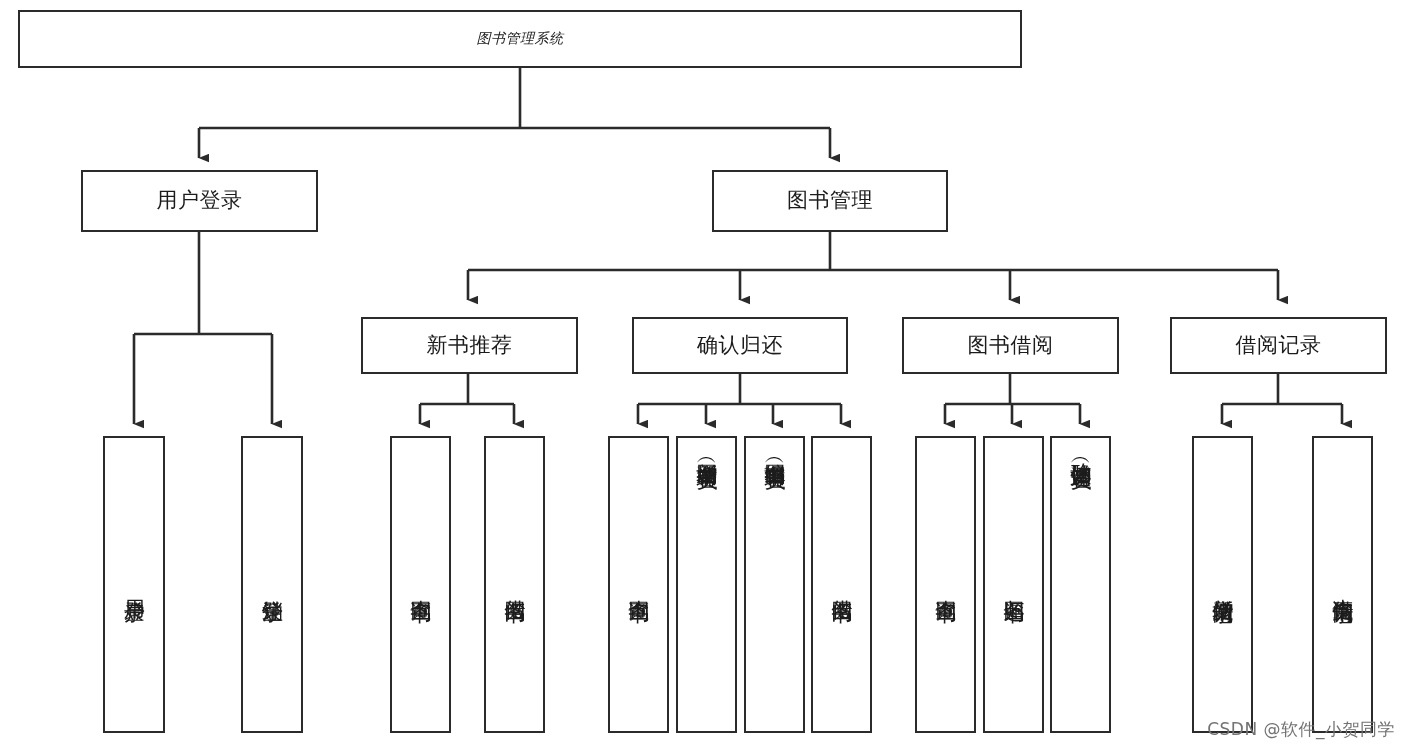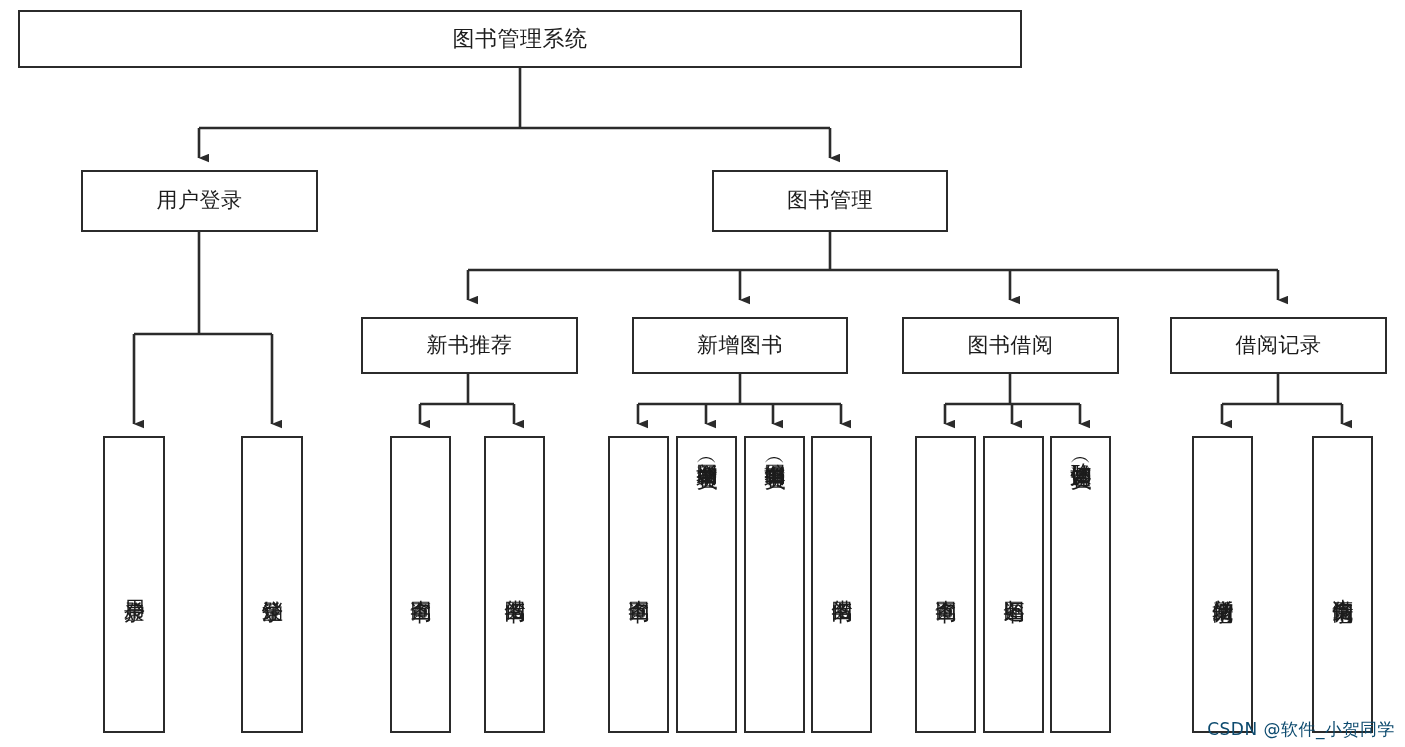--- a/index.html
+++ b/index.html
@@ -38,21 +38,22 @@
     text-align: center;
   }
   .node-label {
     font-family: "DejaVu Sans", "Liberation Sans", sans-serif;
     color: #1c1c1c;
     line-height: 1.12;
     letter-spacing: 0.5px;
   }
   
   .node.level-root .node-label {
-    font-size: 22px;
+    font-size: 14px;
+    font-style: italic;
   }
   
   .node.level-1 .node-label,
   .node.level-2 .node-label {
     font-size: 21px;
   }
   
   .node.leaf {
     align-items: flex-start;
     padding-top: 8px;
@@ -68,21 +69,21 @@
   }
   .node.leaf.center-text {
     align-items: center;
     padding-top: 0;
   }
   #watermark {
     position: absolute;
     right: 10px;
     bottom: 6px;
     font-size: 17px;
-    color: #0c4a6e;
+    color: #737373;
     letter-spacing: 0.5px;
     white-space: nowrap;
     font-family: "DejaVu Sans", "Liberation Sans", sans-serif;
   }
 </style>
 </head>
 <body>
 
 <div id="diagram-canvas">
 
@@ -162,21 +163,21 @@
 
   <div class="node level-2" style="left:361px; top:317px; width:217px; height:57px;">
     <span class="node-label">新书推荐</span>
   </div>
 
   <div class="node level-1" style="left:712px; top:170px; width:236px; height:62px;">
     <span class="node-label">图书管理</span>
   </div>
 
   <div class="node level-2" style="left:632px; top:317px; width:216px; height:57px;">
-    <span class="node-label">新增图书</span>
+    <span class="node-label">确认归还</span>
   </div>
 
   <div class="node level-2" style="left:902px; top:317px; width:217px; height:57px;">
     <span class="node-label">图书借阅</span>
   </div>
 
   <div class="node level-2" style="left:1170px; top:317px; width:217px; height:57px;">
     <span class="node-label">借阅记录</span>
   </div>
 

